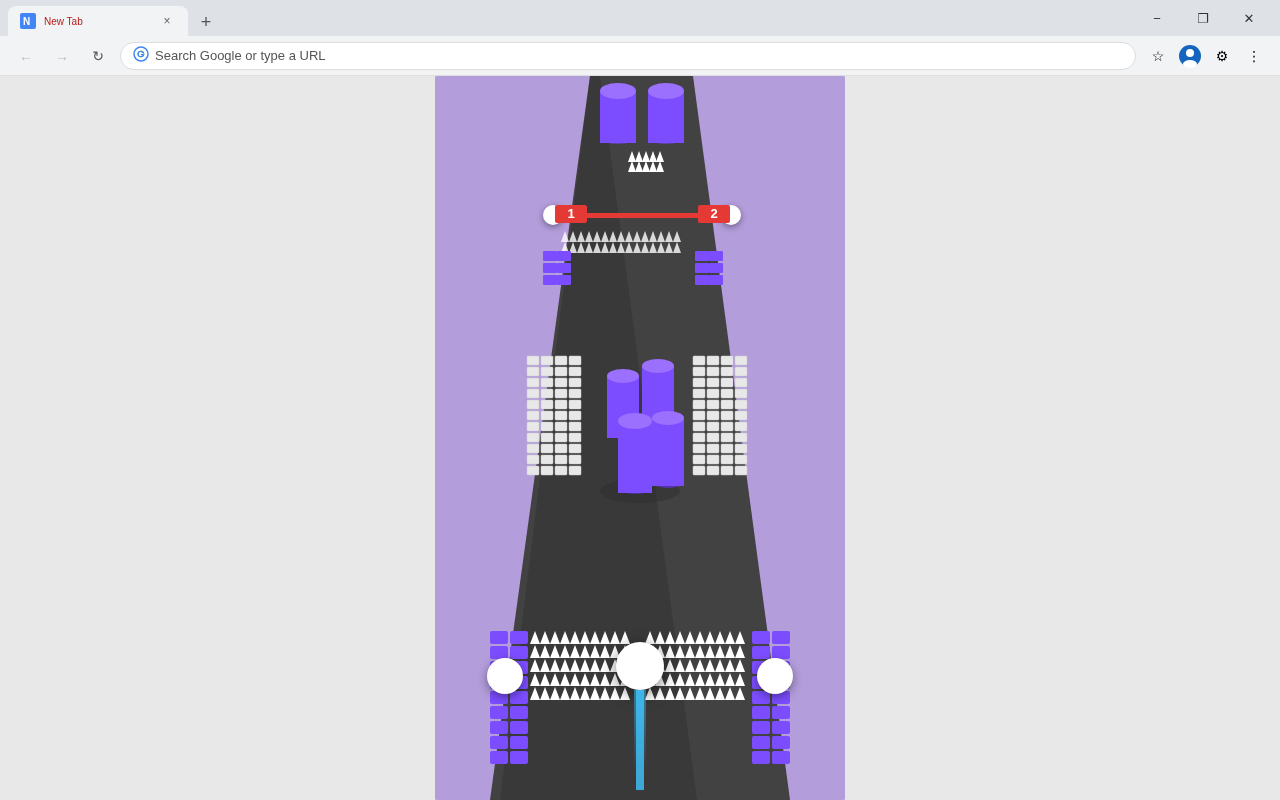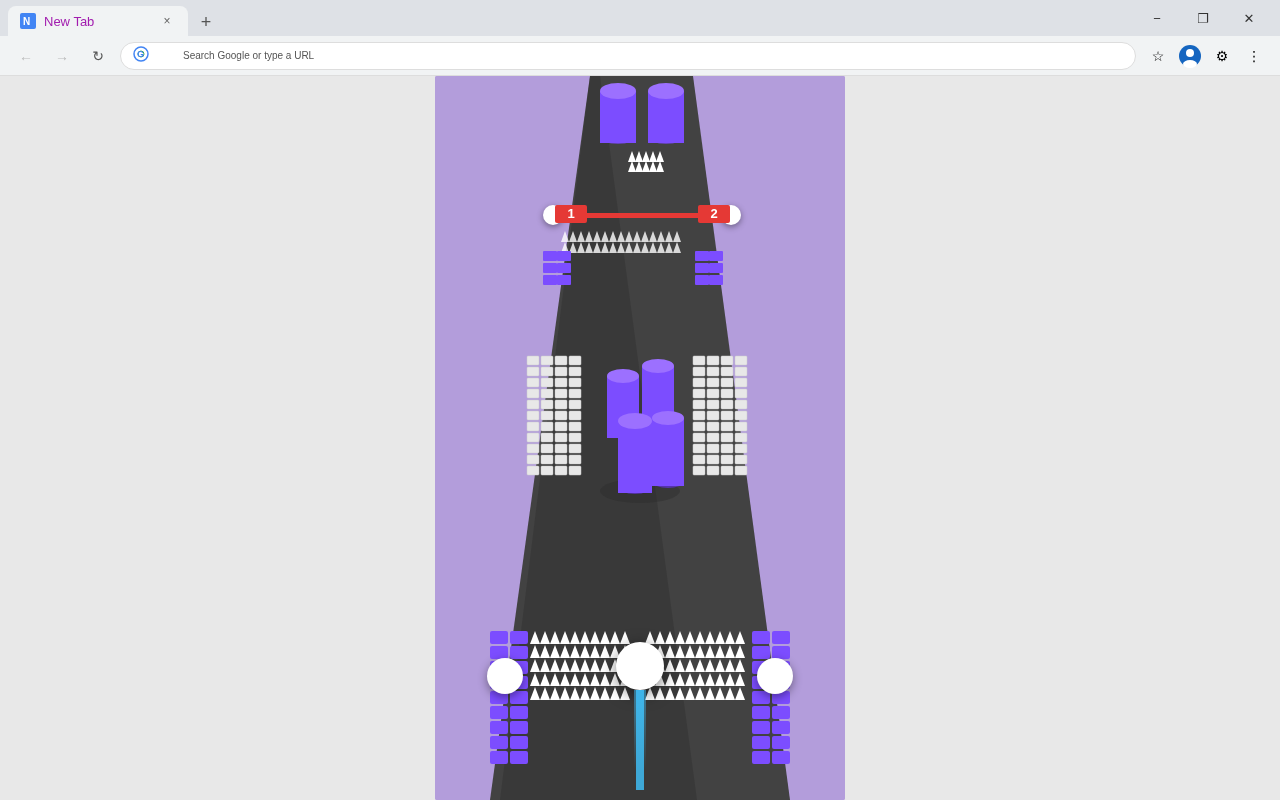--- a/index.html
+++ b/index.html
@@ -39,22 +39,22 @@
       position: relative;
     }
     .tab-favicon {
       width: 16px;
       height: 16px;
       display: flex;
       align-items: center;
       justify-content: center;
     }
     .tab-title {
-      font-size: 13px;
-      color: #a21caf;
+      font-size: 10px;
+      color: #b91c1c;
       flex: 1;
     }
     .tab-close {
       width: 18px;
       height: 18px;
       border-radius: 50%;
       display: flex;
       align-items: center;
       justify-content: center;
       font-size: 12px;
@@ -122,23 +122,22 @@
       padding: 0 12px;
       gap: 6px;
       border: 1px solid #ddd;
     }
     .google-g {
       font-size: 13px;
       font-weight: bold;
       color: #4285f4;
     }
     .url-text {
-      font-size: 10px;
+      font-size: 13px;
       color: #555;
-      margin-left: 28px;
     }
     .toolbar-icons {
       display: flex;
       align-items: center;
       gap: 4px;
     }
     .toolbar-icon {
       width: 28px;
       height: 28px;
       border-radius: 50%;

